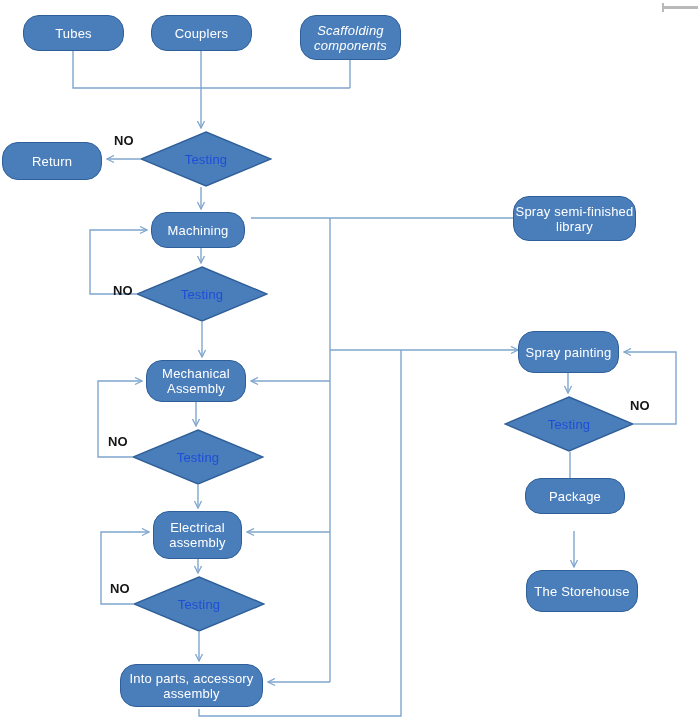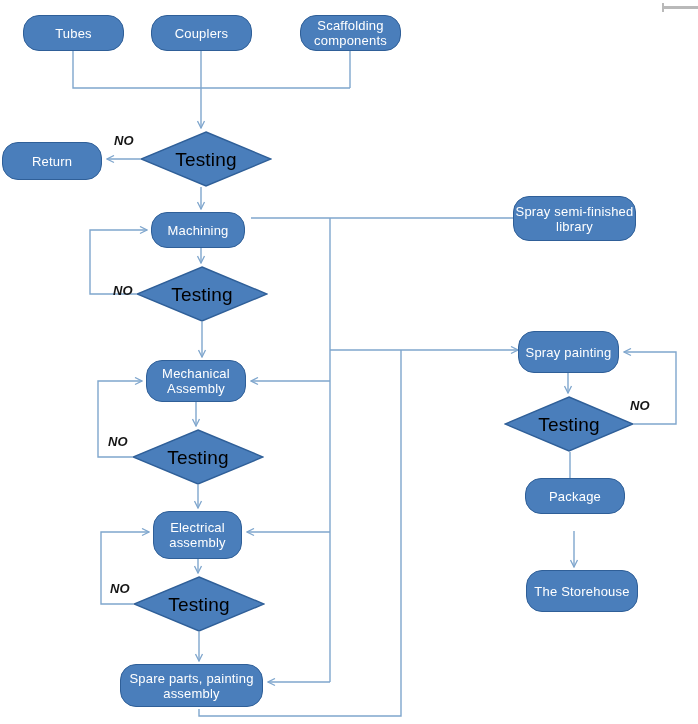--- a/index.html
+++ b/index.html
@@ -5,23 +5,23 @@
   html,body{margin:0;padding:0;background:#ffffff;}
   body{font-family:"Liberation Sans",sans-serif;}
   #stage{position:relative;width:698px;height:724px;background:#ffffff;overflow:hidden;}
   #wires{position:absolute;left:0;top:0;width:698px;height:724px;}
   .node{position:absolute;box-sizing:border-box;display:flex;align-items:center;
         justify-content:center;text-align:center;color:#ffffff;
         font-size:13px;line-height:15px;letter-spacing:.2px;border-radius:16px;}
   .rect{background:#4a7ebb;border:1px solid #2f5f98;}
   .dia{background:transparent;border:0;}
   .dia .dshape{position:absolute;left:0;top:0;width:100%;height:100%;}
-  .dia .dlabel{position:relative;z-index:2;color:#000000;font-size:19px;}
+  .dia .dlabel{position:relative;z-index:2;color:#1d4ed8;font-size:13px;}
   .lbl{position:absolute;color:#161616;font-size:13px;font-weight:bold;
-       font-family:"Liberation Sans",sans-serif;white-space:nowrap;font-style:italic;}
+       font-family:"Liberation Sans",sans-serif;white-space:nowrap;}
   .artifact{position:absolute;background:#b9b9b9;}
 </style>
 </head>
 <body>
 
 <div id="stage">
 
   <div class="artifact" style="left:662px;top:6px;width:36px;height:3px;"></div>
   <div class="artifact" style="left:662px;top:3px;width:2px;height:9px;"></div>
 
@@ -81,21 +81,21 @@
   </svg>
 
   <div class="node rect" style="left:23px;top:15px;width:101px;height:36px;">
     <span>Tubes</span>
   </div>
 
   <div class="node rect" style="left:151px;top:15px;width:101px;height:36px;">
     <span>Couplers</span>
   </div>
 
-  <div class="node rect" style="left:300px;top:15px;width:101px;height:36px;">
+  <div class="node rect" style="left:300px;top:15px;width:101px;height:45px;font-style:italic;">
     <span>Scaffolding components</span>
   </div>
 
   <div class="node rect" style="left:2px;top:142px;width:100px;height:38px;">
     <span>Return</span>
   </div>
 
   <div class="node dia" style="left:140px;top:131px;width:132px;height:56px;">
     <svg class="dshape" viewBox="0 0 132 56" preserveAspectRatio="none">
       <polygon points="66,1 131,28 66,55 1,28" fill="#4a7ebb" stroke="#2f5f98" stroke-width="1.4"></polygon>
@@ -134,21 +134,21 @@
   </div>
 
   <div class="node dia" style="left:133px;top:576px;width:132px;height:56px;">
     <svg class="dshape" viewBox="0 0 132 56" preserveAspectRatio="none">
       <polygon points="66,1 131,28 66,55 1,28" fill="#4a7ebb" stroke="#2f5f98" stroke-width="1.4"></polygon>
     </svg>
     <span class="dlabel">Testing</span>
   </div>
 
   <div class="node rect" style="left:120px;top:664px;width:143px;height:43px;">
-    <span>Spare parts, painting assembly</span>
+    <span>Into parts, accessory assembly</span>
   </div>
 
   <div class="node rect" style="left:518px;top:331px;width:101px;height:42px;">
     <span>Spray painting</span>
   </div>
 
   <div class="node dia" style="left:504px;top:396px;width:130px;height:56px;">
     <svg class="dshape" viewBox="0 0 130 56" preserveAspectRatio="none">
       <polygon points="65,1 129,28 65,55 1,28" fill="#4a7ebb" stroke="#2f5f98" stroke-width="1.4"></polygon>
     </svg>

